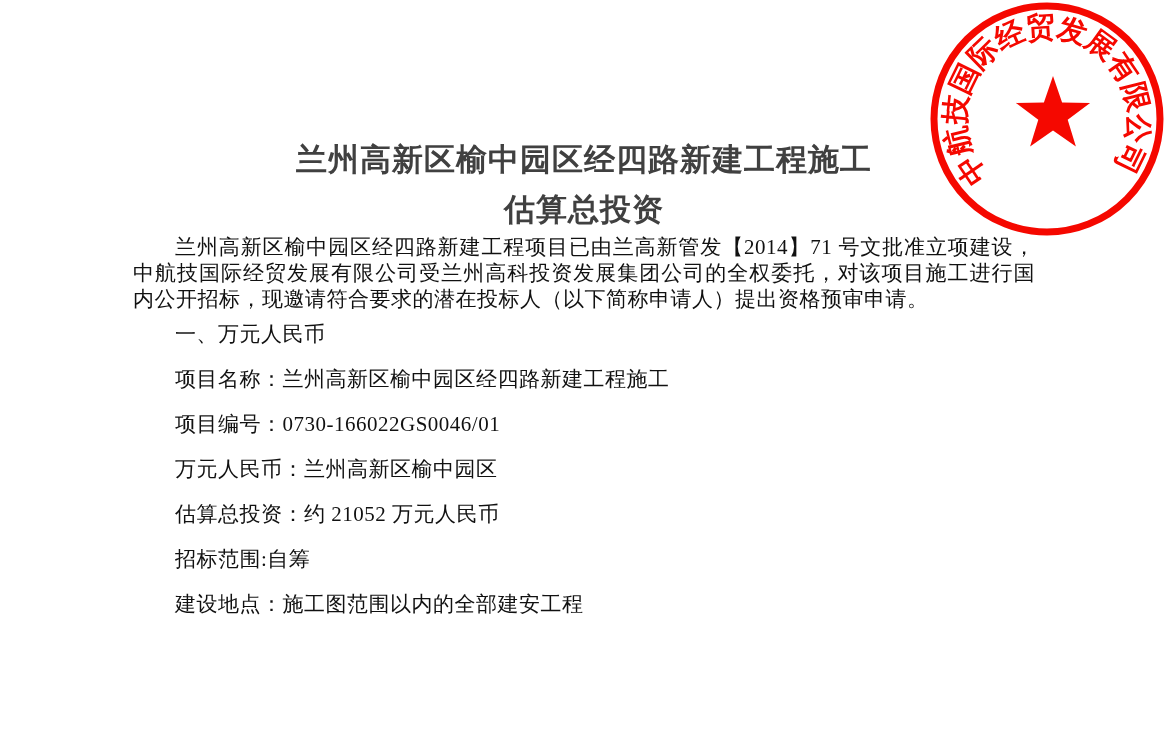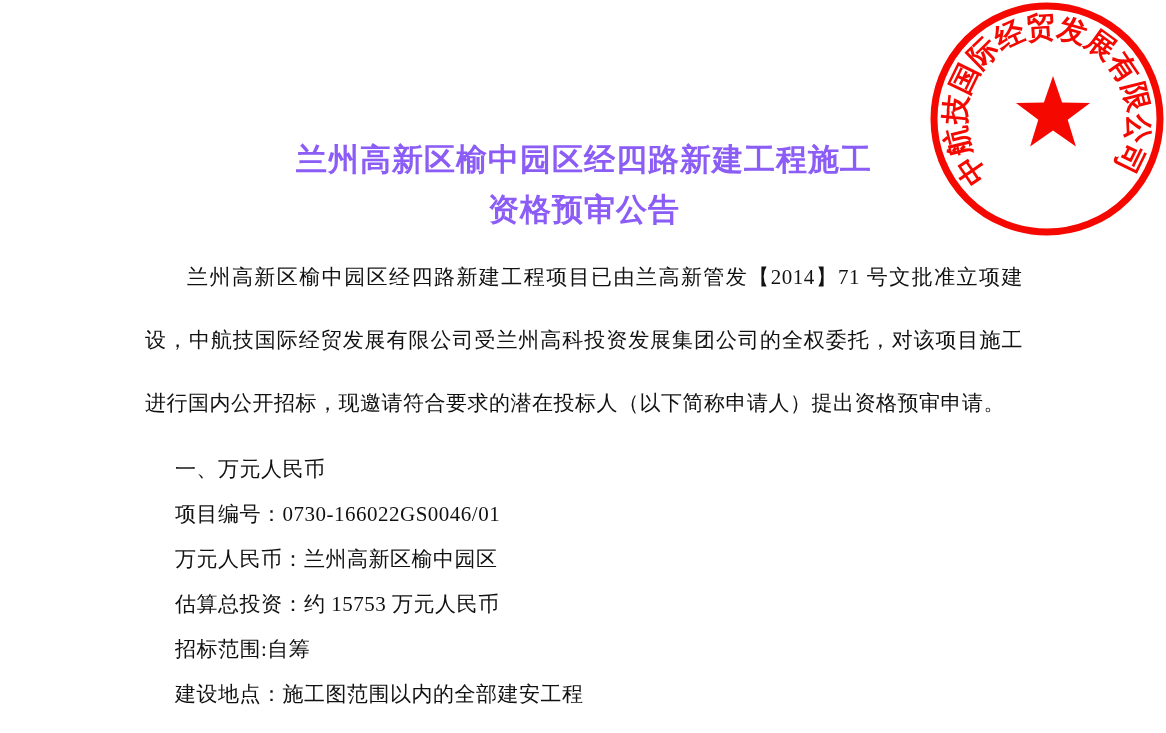--- a/index.html
+++ b/index.html
@@ -27,28 +27,28 @@
     top: 0;
     width: 902px;
   }
   .title {
     margin: 134px 0 0 0;
     font-family: "DejaVu Sans", "Liberation Sans", sans-serif;
     font-weight: bold;
     font-size: 31px;
     line-height: 50px;
     text-align: center;
-    color: #8b5cf6;
+    color: #404040;
     letter-spacing: 1px;
   }
   .title .title-line { display: block; }
   .intro {
-    margin: 12px;
+    margin: 0;
     font-size: 21px;
-    line-height: 63px;
+    line-height: 26px;
     letter-spacing: 0.5px;
     text-align: justify;
     text-justify: inter-character;
     text-indent: 42px;
   }
   .info-list { margin: 0; }
   .info-line {
     font-size: 21px;
     line-height: 45px;
     letter-spacing: 0.5px;
@@ -79,30 +79,31 @@
 </style>
 </head>
 <body style="--stamp-color: #f50800;">
 
 <div class="page">
 
   <div class="content">
 
     <h1 class="title">
       <span class="title-line">兰州高新区榆中园区经四路新建工程施工</span>
-      <span class="title-line">资格预审公告</span>
+      <span class="title-line">估算总投资</span>
     </h1>
 
     <p class="intro">兰州高新区榆中园区经四路新建工程项目已由兰高新管发【2014】71 号文批准立项建设，中航技国际经贸发展有限公司受兰州高科投资发展集团公司的全权委托，对该项目施工进行国内公开招标，现邀请符合要求的潜在投标人（以下简称申请人）提出资格预审申请。</p>
 
     <div class="info-list">
       <div class="info-line">一、万元人民币</div>
+      <div class="info-line">项目名称：兰州高新区榆中园区经四路新建工程施工</div>
       <div class="info-line">项目编号：0730-166022GS0046/01</div>
       <div class="info-line">万元人民币：兰州高新区榆中园区</div>
-      <div class="info-line">估算总投资：约 15753 万元人民币</div>
+      <div class="info-line">估算总投资：约 21052 万元人民币</div>
       <div class="info-line">招标范围:自筹</div>
       <div class="info-line">建设地点：施工图范围以内的全部建安工程</div>
     </div>
 
   </div>
 
   <svg class="stamp" viewBox="0 0 250 240" aria-hidden="true">
     <circle class="ring" cx="125" cy="117" r="113"></circle>
     <polygon class="star" points="131,74 140.1,100.5 168.1,100.9 145.7,117.8 153.9,144.6 131,128.5 108.1,144.6 116.3,117.8 93.9,100.9 121.9,100.5"></polygon>
     <g>

